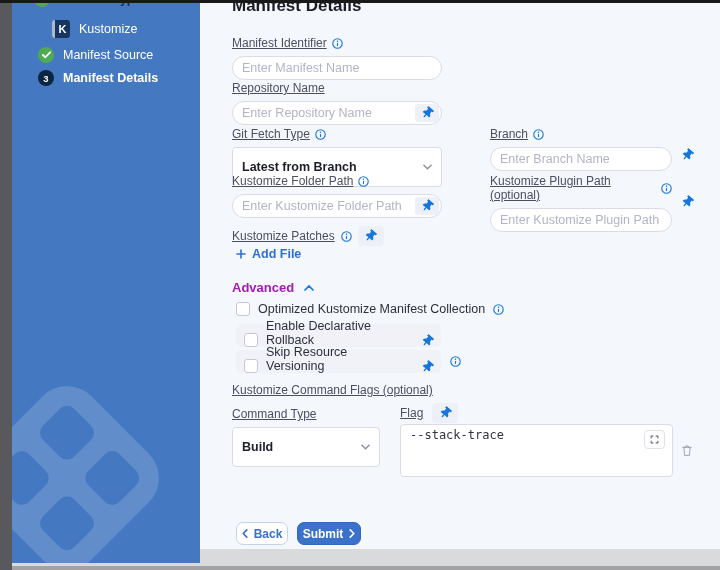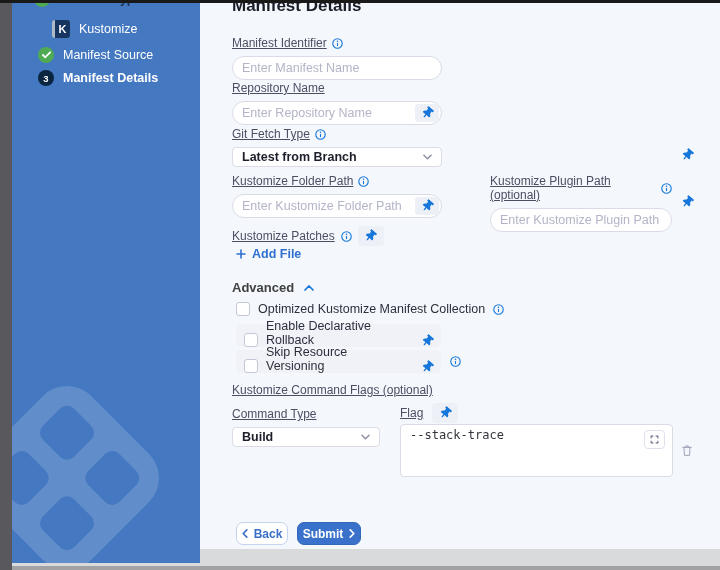--- a/index.html
+++ b/index.html
@@ -65,30 +65,30 @@
     background:#eef0f7; display:flex; align-items:center; justify-content:center; cursor:pointer;
   }
   .pin-out { position:absolute; cursor:pointer; display:flex; align-items:center; justify-content:center; width:18px; height:18px; }
   .pinbtn {
     display:inline-flex; align-items:center; justify-content:center;
     width:26px; height:20px; border-radius:4px; background:#eef0f7; cursor:pointer;
   }
   .pin-icon { transform:rotate(40deg); display:block; }
 
   .selectbox {
-    height:20px; background:#fff; border:1px solid #dadbe7; border-radius:4px;
+    height:40px; background:#fff; border:1px solid #dadbe7; border-radius:4px;
     display:flex; align-items:center; justify-content:space-between; padding:0 9px;
     font-size:12.5px; font-weight:600; color:#1d1e2c; cursor:pointer;
   }
 
   .addfile { position:absolute; left:36px; top:244px; display:flex; align-items:center; gap:6px;
     color:#2f6fd0; font-size:12.5px; font-weight:600; cursor:pointer; }
 
   .advanced-hdr { position:absolute; left:32px; top:277px; display:flex; align-items:center; gap:10px; cursor:pointer; }
-  .advanced-hdr .txt { font-size:13px; font-weight:700; color:#404040; }
+  .advanced-hdr .txt { font-size:13px; font-weight:700; color:#a21caf; }
 
   .cbrow { position:absolute; display:flex; align-items:center; gap:8px; }
   .cbox { width:14px; height:14px; background:#fff; border:1.5px solid #c6c7d6; border-radius:3px; flex:0 0 auto; cursor:pointer; }
   .cblabel { font-size:12.5px; color:#2e2f3d; }
   .graybox {
     position:absolute; left:36px; width:205px; height:23px; background:#f1f2f8; border-radius:5px;
     display:flex; align-items:flex-end; gap:8px; padding:0 8px;
   }
   .graybox .spacer { flex:1; }
 
@@ -199,20 +199,33 @@
       </span>
     </div>
     <div class="selectbox">
       <span>Latest from Branch</span>
       <svg width="9" height="6" viewBox="0 0 10 6">
           <path d="M1 1l4 4 4-4" stroke="#8d8fa6" stroke-width="1.6" fill="none" stroke-linecap="round"></path>
         </svg>
     </div>
   </div>
 
+  <div class="fld" style="left:290px; top:124px; width:182px;">
+    <div class="lblrow">
+      <span class="lbl">Branch</span>
+      <span class="infoicon">
+        <svg width="11" height="11" viewBox="0 0 14 14">
+            <circle cx="7" cy="7" r="6" fill="none" stroke="#1676d9" stroke-width="1.4"></circle>
+            <circle cx="7" cy="4.2" r="1" fill="#1676d9"></circle>
+            <rect x="6.3" y="6.2" width="1.4" height="4.2" rx="0.7" fill="#1676d9"></rect>
+          </svg>
+      </span>
+    </div>
+    <input class="tinput" type="text" placeholder="Enter Branch Name" style="">
+  </div>
   <span class="pin-out" style="left:478px; top:143px;">
     <svg class="pin-icon" width="11" height="12" viewBox="0 0 384 512">
         <path fill="#1676d9" d="M298 214L286 96h42c13 0 24-11 24-24V24c0-13-11-24-24-24H56C43 0 32 11 32 24v48c0 13 11 24 24 24h42L86 214C37 237 0 277 0 328c0 13 11 24 24 24h136v104l21 46c3 6 11 6 14 0l21-46V352h136c13 0 24-11 24-24 0-51-38-91-86-114z"></path>
       </svg>
   </span>
 
   <div class="fld" style="left:32px; top:171px; width:210px;">
     <div class="lblrow">
       <span class="lbl">Kustomize Folder Path</span>
       <span class="infoicon">

